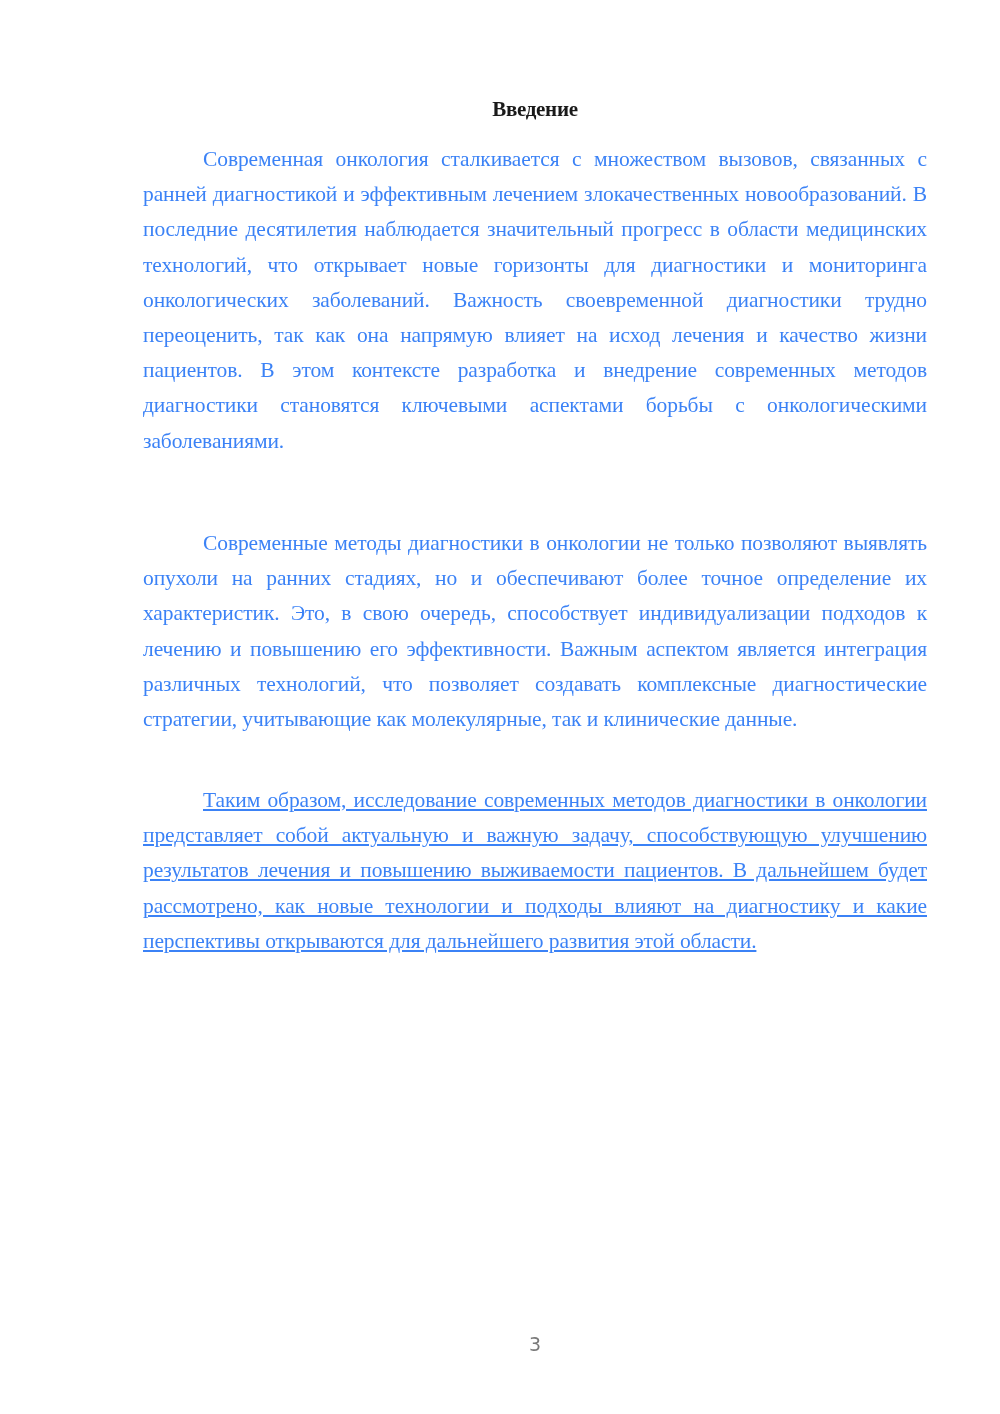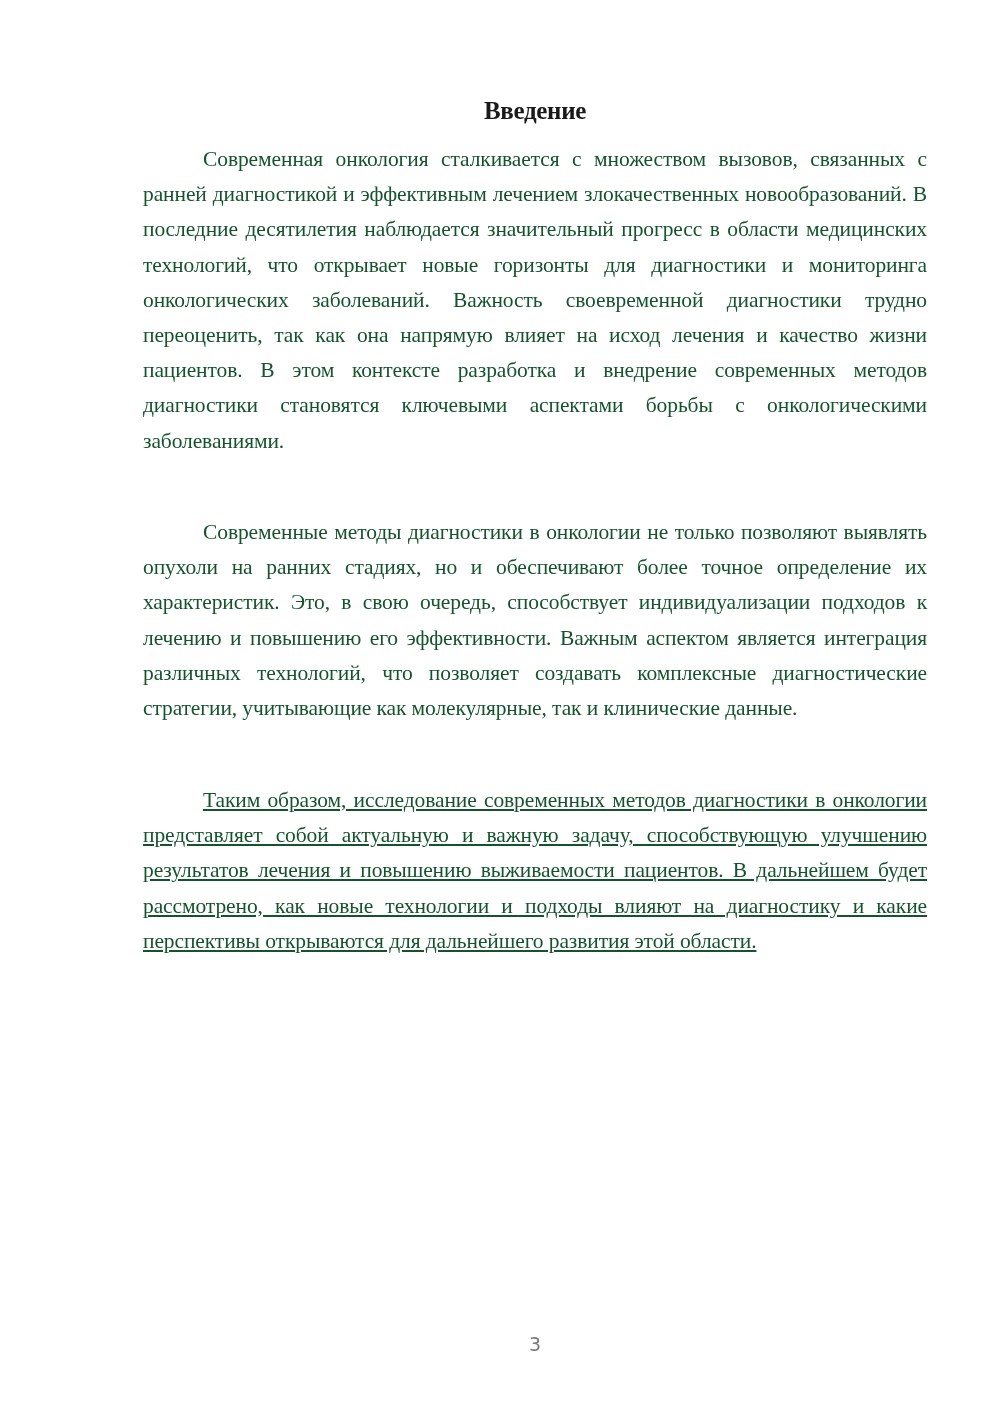--- a/index.html
+++ b/index.html
@@ -5,35 +5,35 @@
     html, body { margin: 0; padding: 0; background: #ffffff; }
     body { width: 1000px; height: 1414px; position: relative; overflow: hidden; }
     .page {
       position: absolute; left: 0; top: 0; width: 1000px; height: 1414px;
       background: #ffffff;
     }
     .title {
       position: absolute; top: 97px; left: 143px; width: 784px;
       text-align: center;
       font-family: "Liberation Serif", serif;
-      font-weight: bold; font-size: 25px; color: #1a1a1a;
+      font-weight: bold; font-size: 21px; color: #1a1a1a;
       letter-spacing: -0.3px;
     }
     .body {
       position: absolute; left: 143px; width: 784px;
       font-family: "Liberation Serif", serif;
-      font-size: 21.5px; line-height: 35.2px; color: #14532d;
+      font-size: 21.5px; line-height: 35.2px; color: #3b82f6;
       text-align: justify;
     }
     .body p {
       margin: 0; text-indent: 60px; text-align: justify;
       letter-spacing: -0.1px;
     }
     #p1 { top: 142px; }
-    #p2 { top: 515px; }
+    #p2 { top: 526px; }
     #p3 { top: 783px; text-decoration: underline; }
     .page-number {
       position: absolute; top: 1333px; left: 0; width: 1000px;
       text-align: center;
       font-family: "DejaVu Sans", sans-serif;
       font-size: 19px; color: #7a7a7a;
       padding-left: 70px; box-sizing: border-box;
     }
   </style>
 </head>

